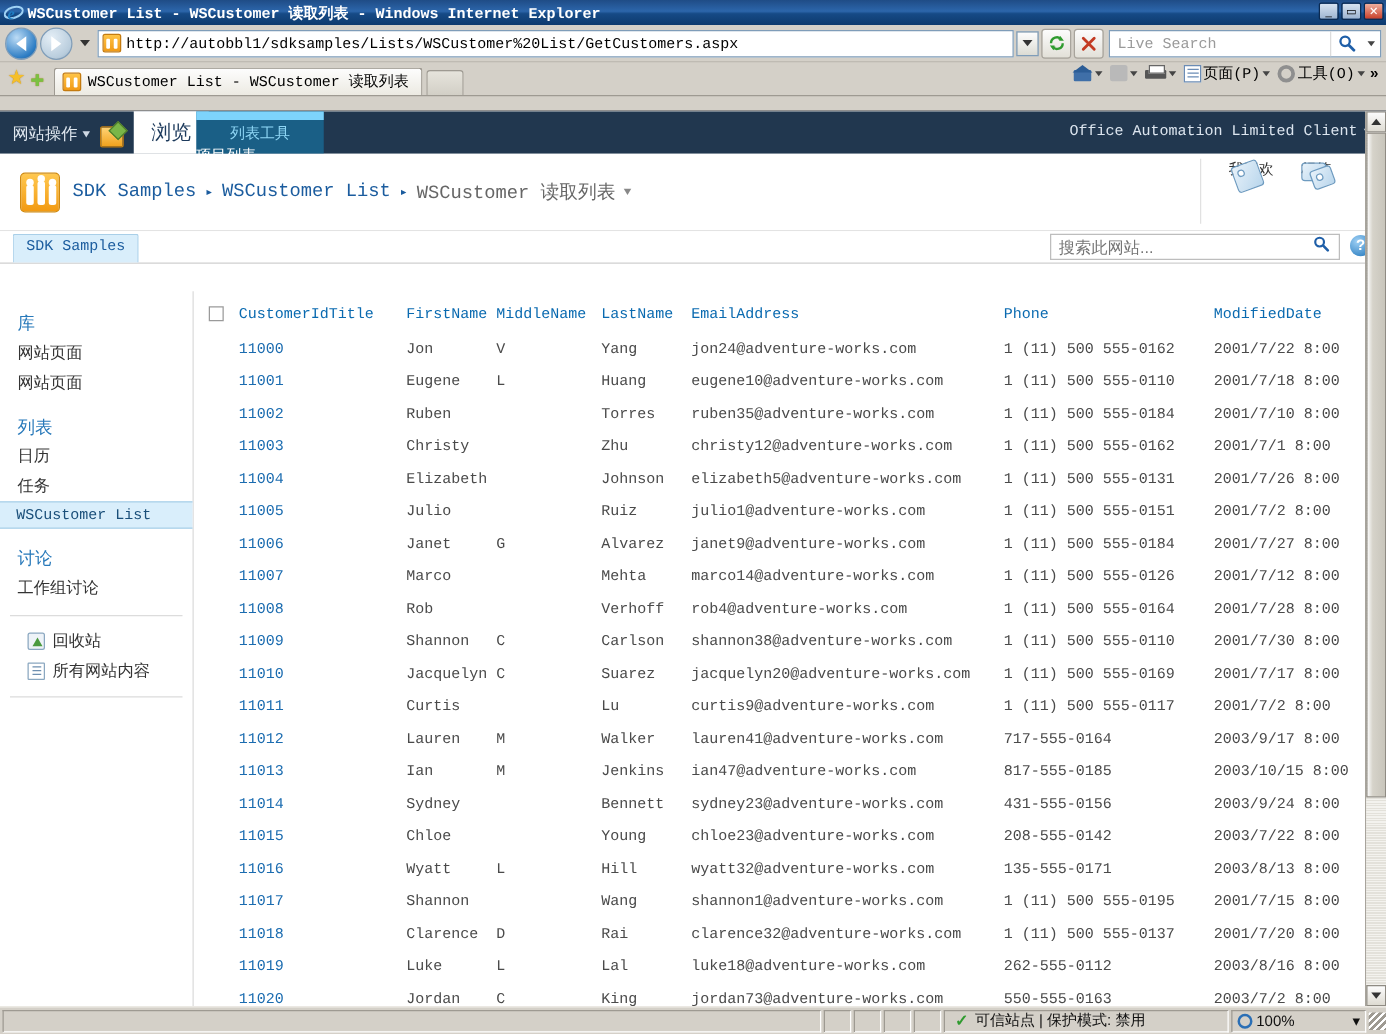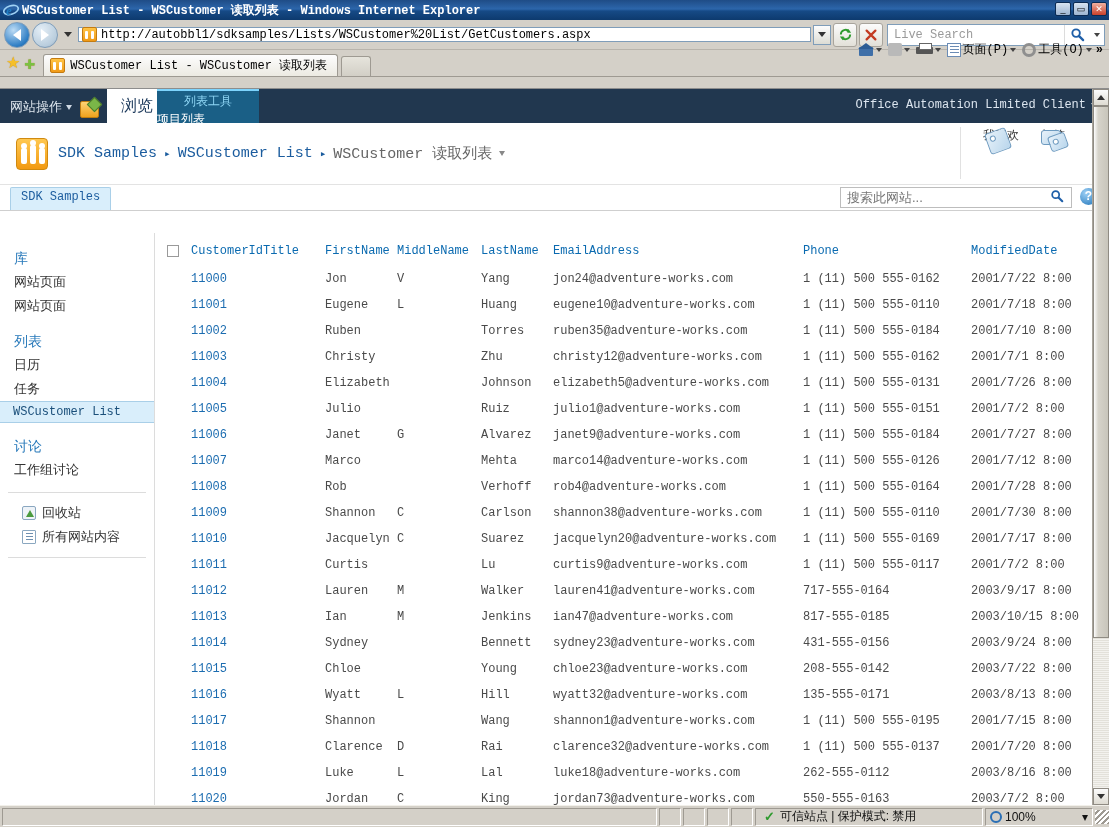--- a/index.html
+++ b/index.html
@@ -50,21 +50,21 @@
     border:1px solid #7f9db9;
     display:flex; align-items:center; justify-content:center;
     flex:none;
   }
   .navbtn.back { background: radial-gradient(circle at 35% 30%, #bddcf5, #2d7dc4 70%, #1b5a94); }
   .navbtn.fwd  { background: radial-gradient(circle at 35% 30%, #e4eef6, #b9cddd 70%, #92a7bb); }
   .arrow-l { width:0;height:0;border-top:6px solid transparent;border-bottom:6px solid transparent;border-right:8px solid #fff; }
   .arrow-r { width:0;height:0;border-top:6px solid transparent;border-bottom:6px solid transparent;border-left:8px solid #fff; }
   .drop-caret { width:0;height:0;border-left:4px solid transparent;border-right:4px solid transparent;border-top:5px solid #333; margin:0 4px; }
   .addr-input-wrap {
-    flex:1; height:15px; background:#fff; border:1px solid #7f9db9;
+    flex:1; height:22px; background:#fff; border:1px solid #7f9db9;
     display:flex; align-items:center; padding:0 2px; min-width:0;
   }
   .sp-favicon {
     width:15px;height:15px;flex:none;margin:0 4px 0 1px;
     background: linear-gradient(to bottom,#ffc446,#f09a17);
     border:1px solid #c47b10; border-radius:2px; position:relative;
   }
   .sp-favicon::before, .sp-favicon::after {
     content:""; position:absolute; background:#fff; border-radius:1px;
   }
@@ -108,21 +108,21 @@
     border-radius:3px 3px 0 0; display:flex; align-items:center;
     padding:0 10px 0 5px; margin-left:4px; font-size:12px;
     font-family:"Liberation Mono", monospace; color:#000; white-space:nowrap;
   }
   .ie-tab .sp-favicon { margin-right:5px; }
   .ie-tab-new {
     width:30px;height:20px;background:linear-gradient(to bottom,#e6e4dc,#d2cfc6);
     border:1px solid #9e9a92;border-bottom:none;border-radius:3px 3px 0 0;margin-left:3px;
   }
   .tb-right {
-    position:absolute; right:6px; bottom:17px;
+    position:absolute; right:6px; bottom:8px;
     display:flex; align-items:center; gap:2px; font-size:12px;
     font-family:"Liberation Mono", monospace;
   }
   .tb-item { display:flex;align-items:center;gap:2px;padding:1px 2px; }
   .mini-caret { width:0;height:0;border-left:3px solid transparent;border-right:3px solid transparent;border-top:4px solid #444; }
   .ico-home { width:16px;height:14px;position:relative; }
   .ico-home::before{content:"";position:absolute;left:1px;top:4px;width:14px;height:9px;background:#3f6fa8;border-radius:1px;}
   .ico-home::after{content:"";position:absolute;left:0;top:0;border-left:8px solid transparent;border-right:8px solid transparent;border-bottom:6px solid #2c5d96;}
   .ico-feed{width:14px;height:13px;background:#b9b9b9;border-radius:2px;}
   .ico-print{width:17px;height:13px;position:relative;}
@@ -163,21 +163,21 @@
   .rib-tab.active {
     background:#fff; color:#1d3a5c;
     border-radius:3px 3px 0 0;
   }
   .ctx-group {
     position:absolute; left:157px; top:0; width:102px; height:34px;
     background:#1a5f86;
   }
   .ctx-title {
     color:#8fd6f5; font-size:12px; text-align:center; padding-top:2px;
-    border-top:2px solid #7dd3fc;
+    border-top:7px solid #7dd3fc;
   }
   .ctx-tabs { display:flex; justify-content:flex-start; padding-top:1px; }
   .ctx-tabs span { color:#fff; font-size:12px; }
   .sp-user {
     position:absolute; right:12px; top:9px; color:#dce5ef;
     font-size:12px; font-family:"Liberation Mono", monospace;
     display:flex; align-items:center; gap:5px;
   }
 
   

